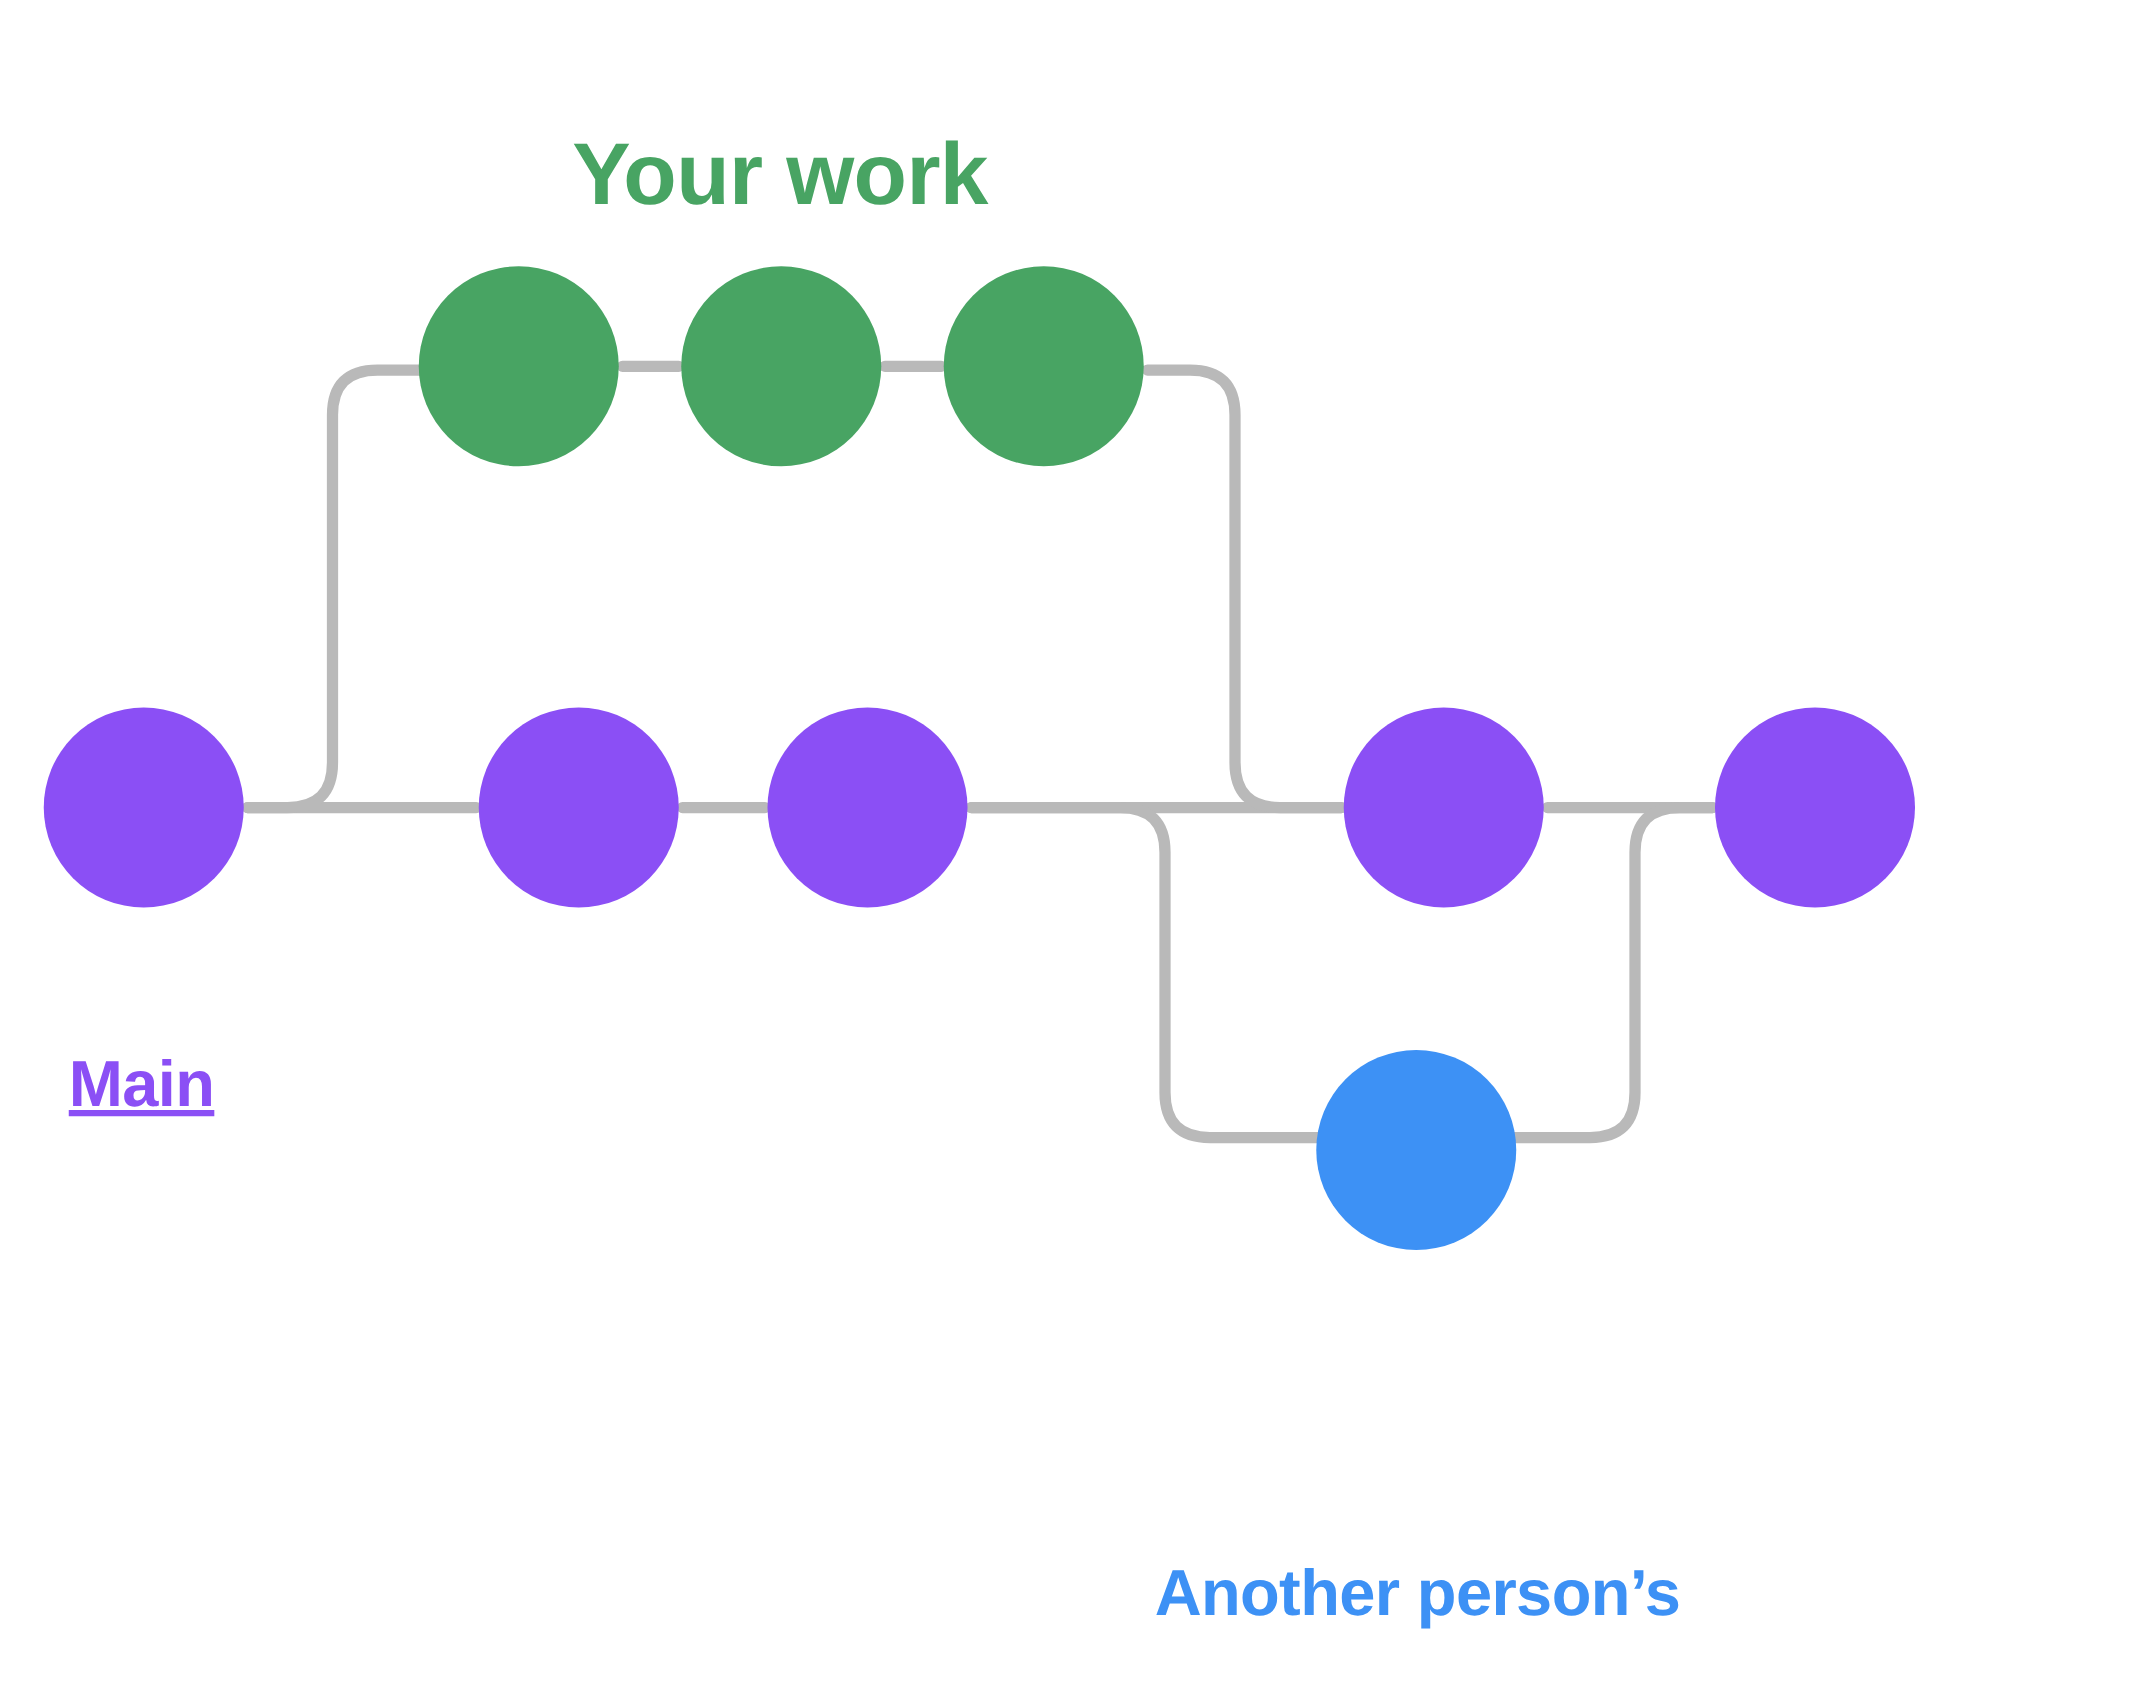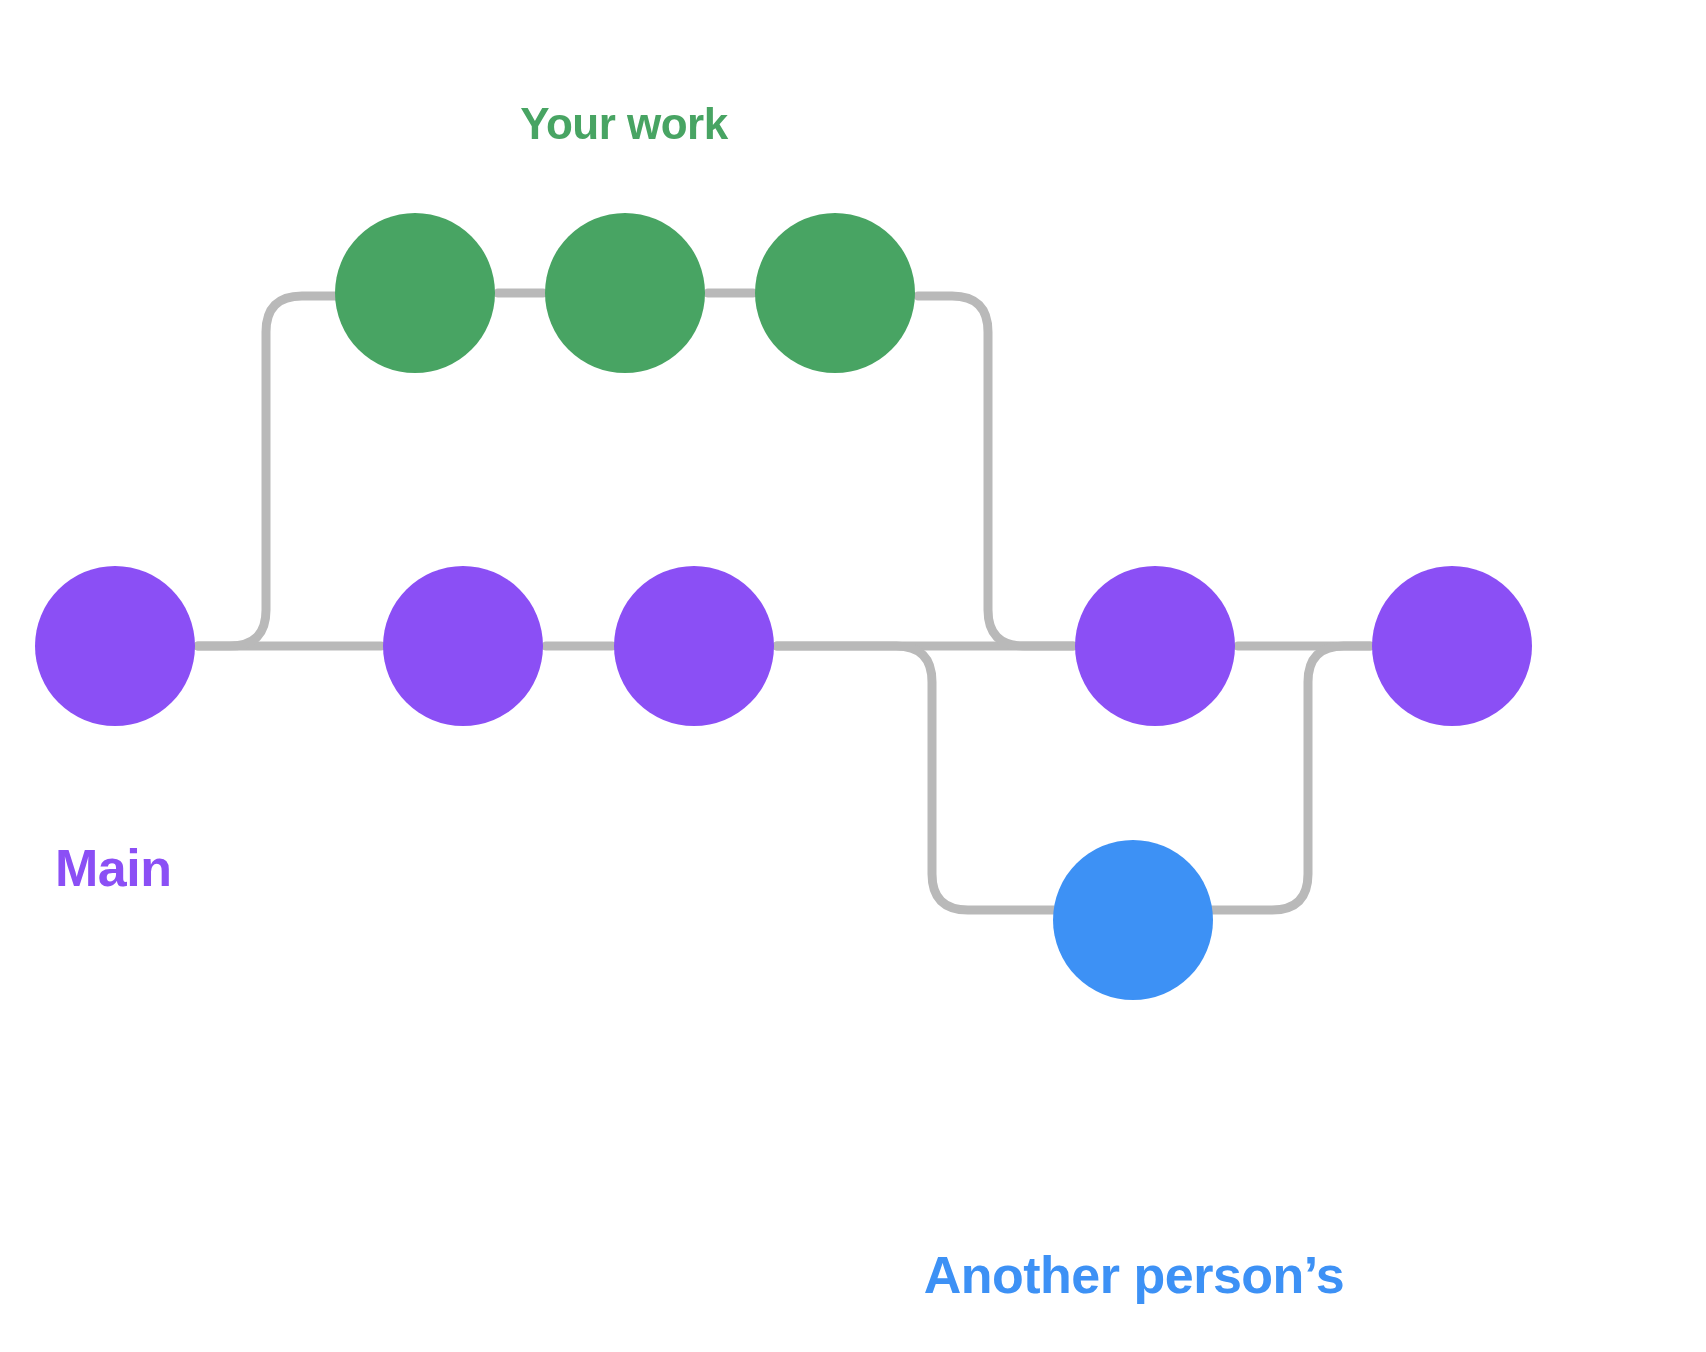--- a/index.html
+++ b/index.html
@@ -37,20 +37,21 @@
     white-space: pre;
     line-height: 1.18;
     letter-spacing: -0.5px;
   }
   .label-center {
     transform: translateX(-50%);
     text-align: center;
   }
   .label-left {
     text-align: left;
+    text-decoration: underline;
   }
 </style>
 </head>
 <body>
 
 <div id="stage">
 
   <svg id="wires" viewBox="0 0 1706 1352" width="1706" height="1352" xmlns="http://www.w3.org/2000/svg">
     <g fill="none" stroke="#b9b9b9" stroke-width="9" stroke-linecap="round" stroke-linejoin="round">
 
@@ -77,21 +78,21 @@
   <div class="node" style="left:835px; top:293px; width:160px; height:160px; background:#48a463;"></div>
 
   <div class="node" style="left:115px; top:646px; width:160px; height:160px; background:#8b4ff5;"></div>
   <div class="node" style="left:463px; top:646px; width:160px; height:160px; background:#8b4ff5;"></div>
   <div class="node" style="left:694px; top:646px; width:160px; height:160px; background:#8b4ff5;"></div>
   <div class="node" style="left:1155px; top:646px; width:160px; height:160px; background:#8b4ff5;"></div>
   <div class="node" style="left:1452px; top:646px; width:160px; height:160px; background:#8b4ff5;"></div>
 
   <div class="node" style="left:1133px; top:920px; width:160px; height:160px; background:#3d91f5;"></div>
 
-  <div class="label label-center" style="left:624px; top:98px; color:#48a463; font-size:44px;">Your work</div>
+  <div class="label label-center" style="left:624px; top:98px; color:#48a463; font-size:70px;">Your work</div>
 
   <div class="label label-left" style="left:55px; top:838px; color:#8b4ff5; font-size:52px;">Main</div>
 
   <div class="label label-center" style="left:1134px; top:1122px; color:#3d91f5; font-size:52px;">
     <div>Another person’s</div>
     
   </div>
 
 </div>
 

